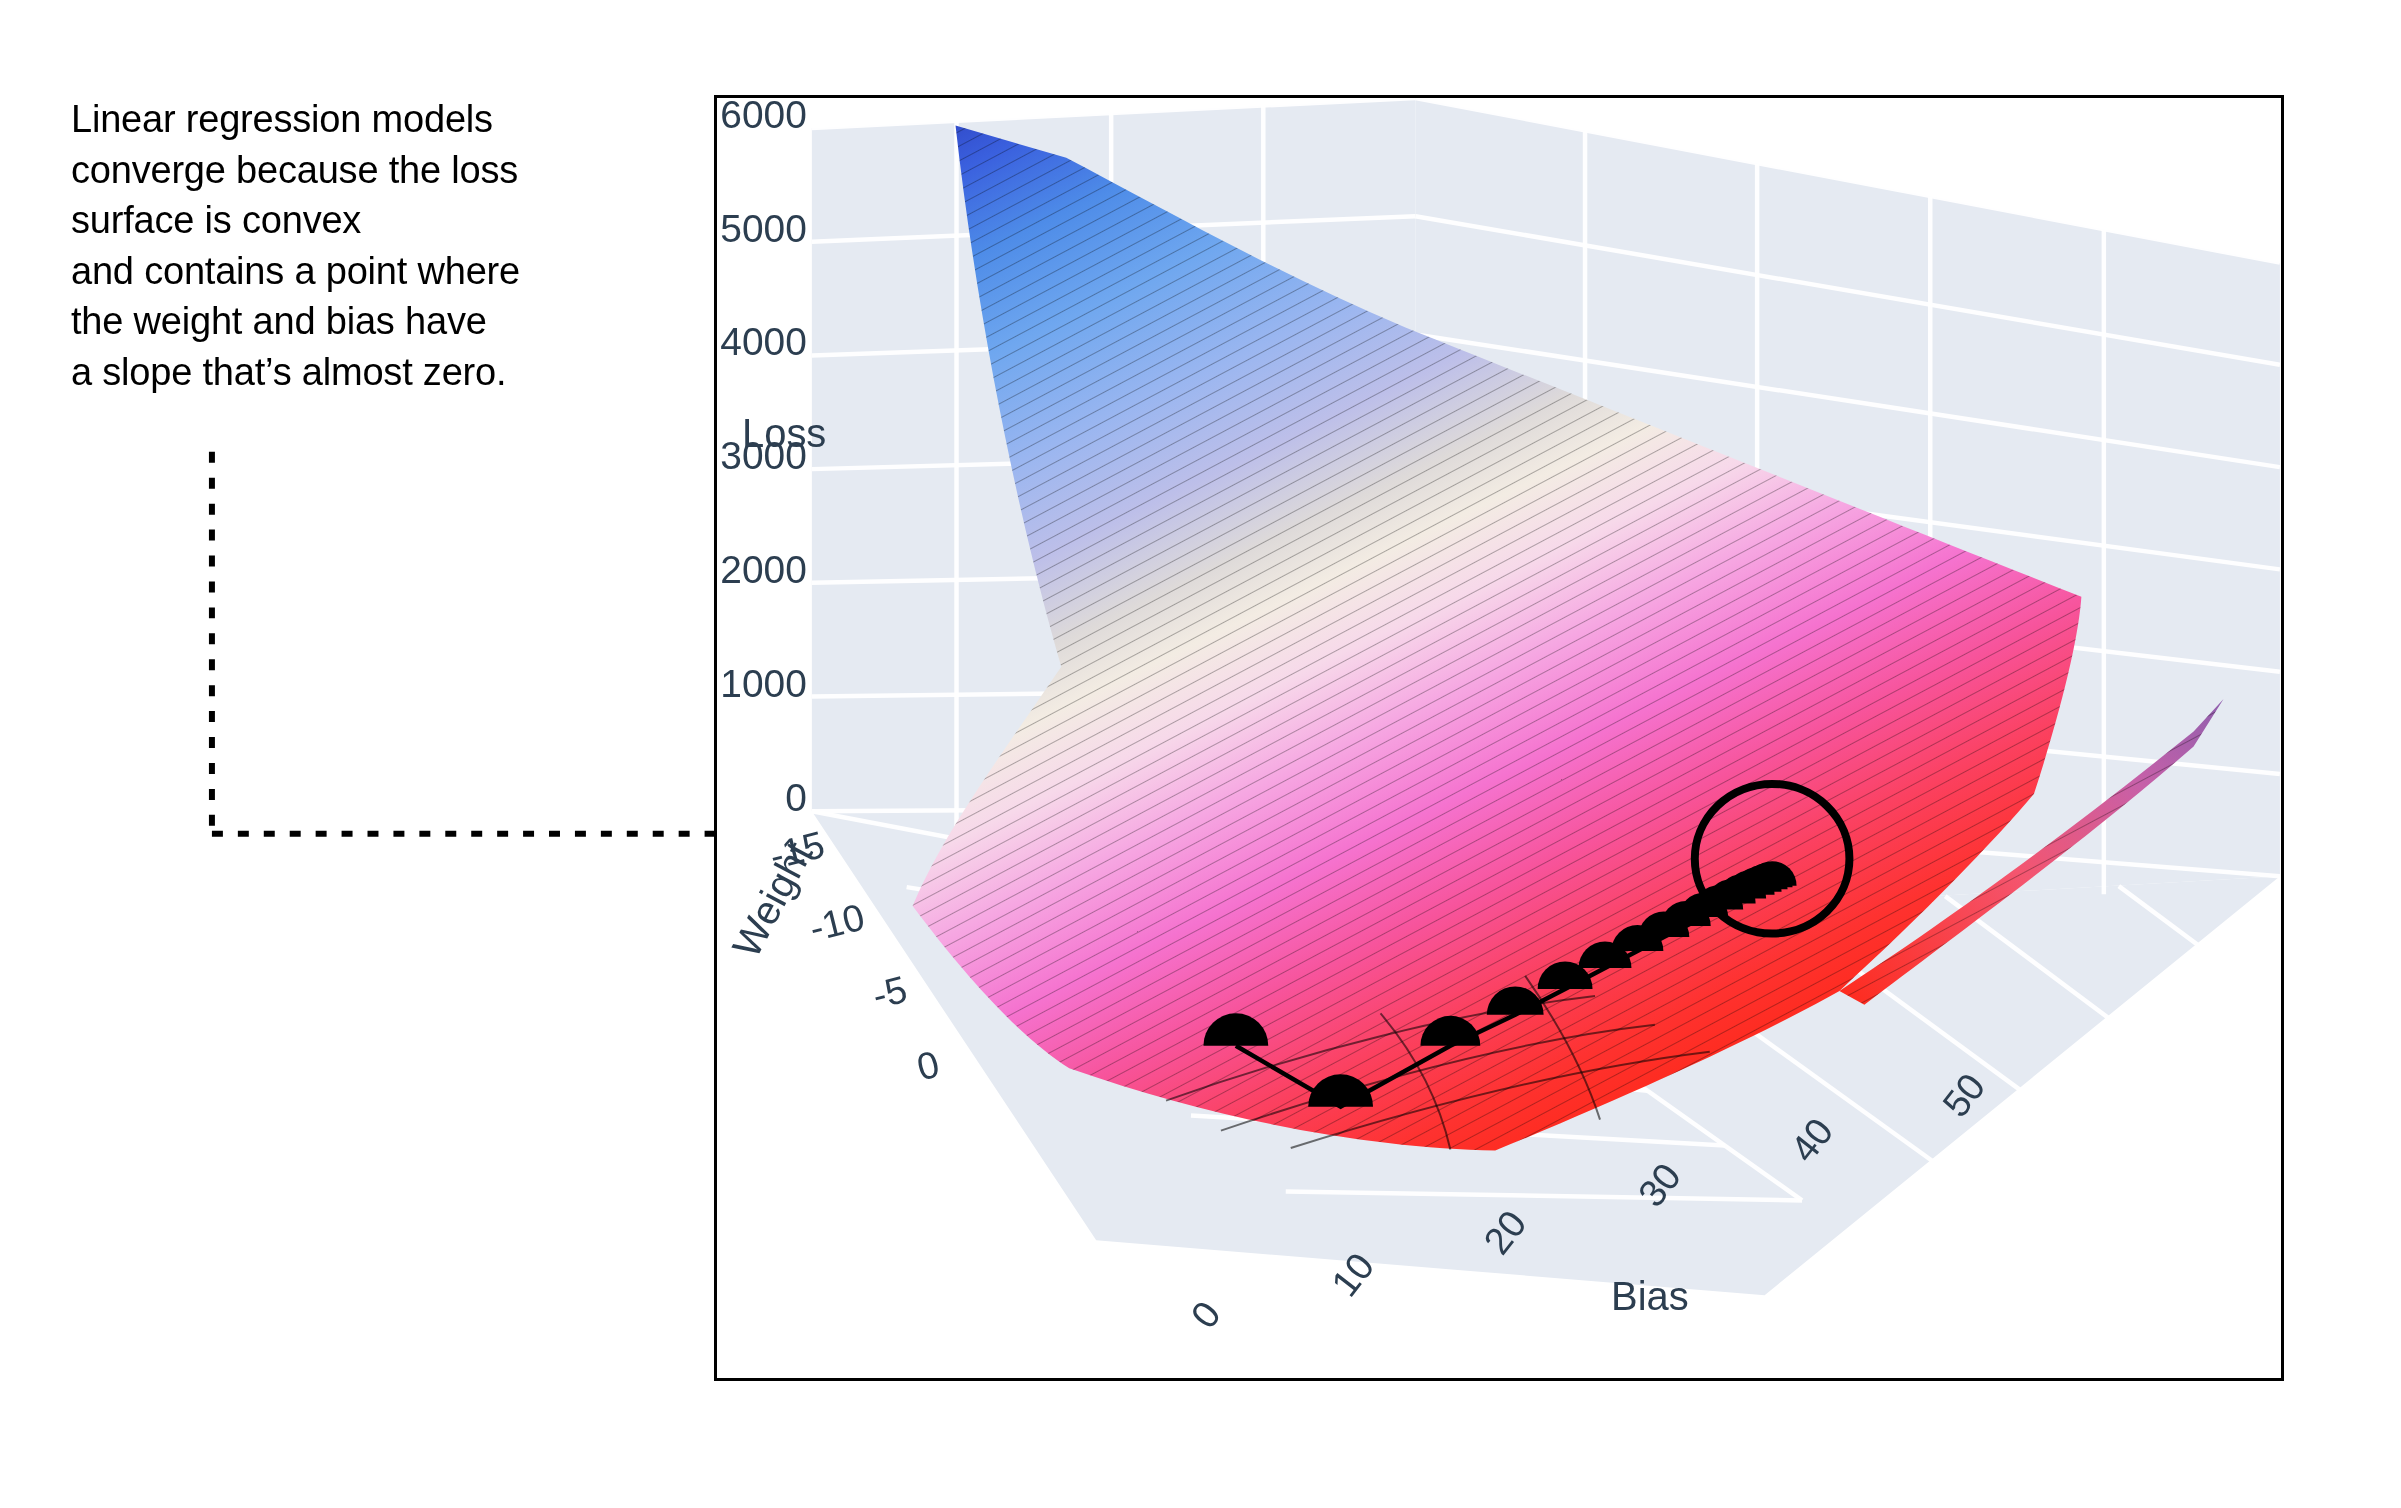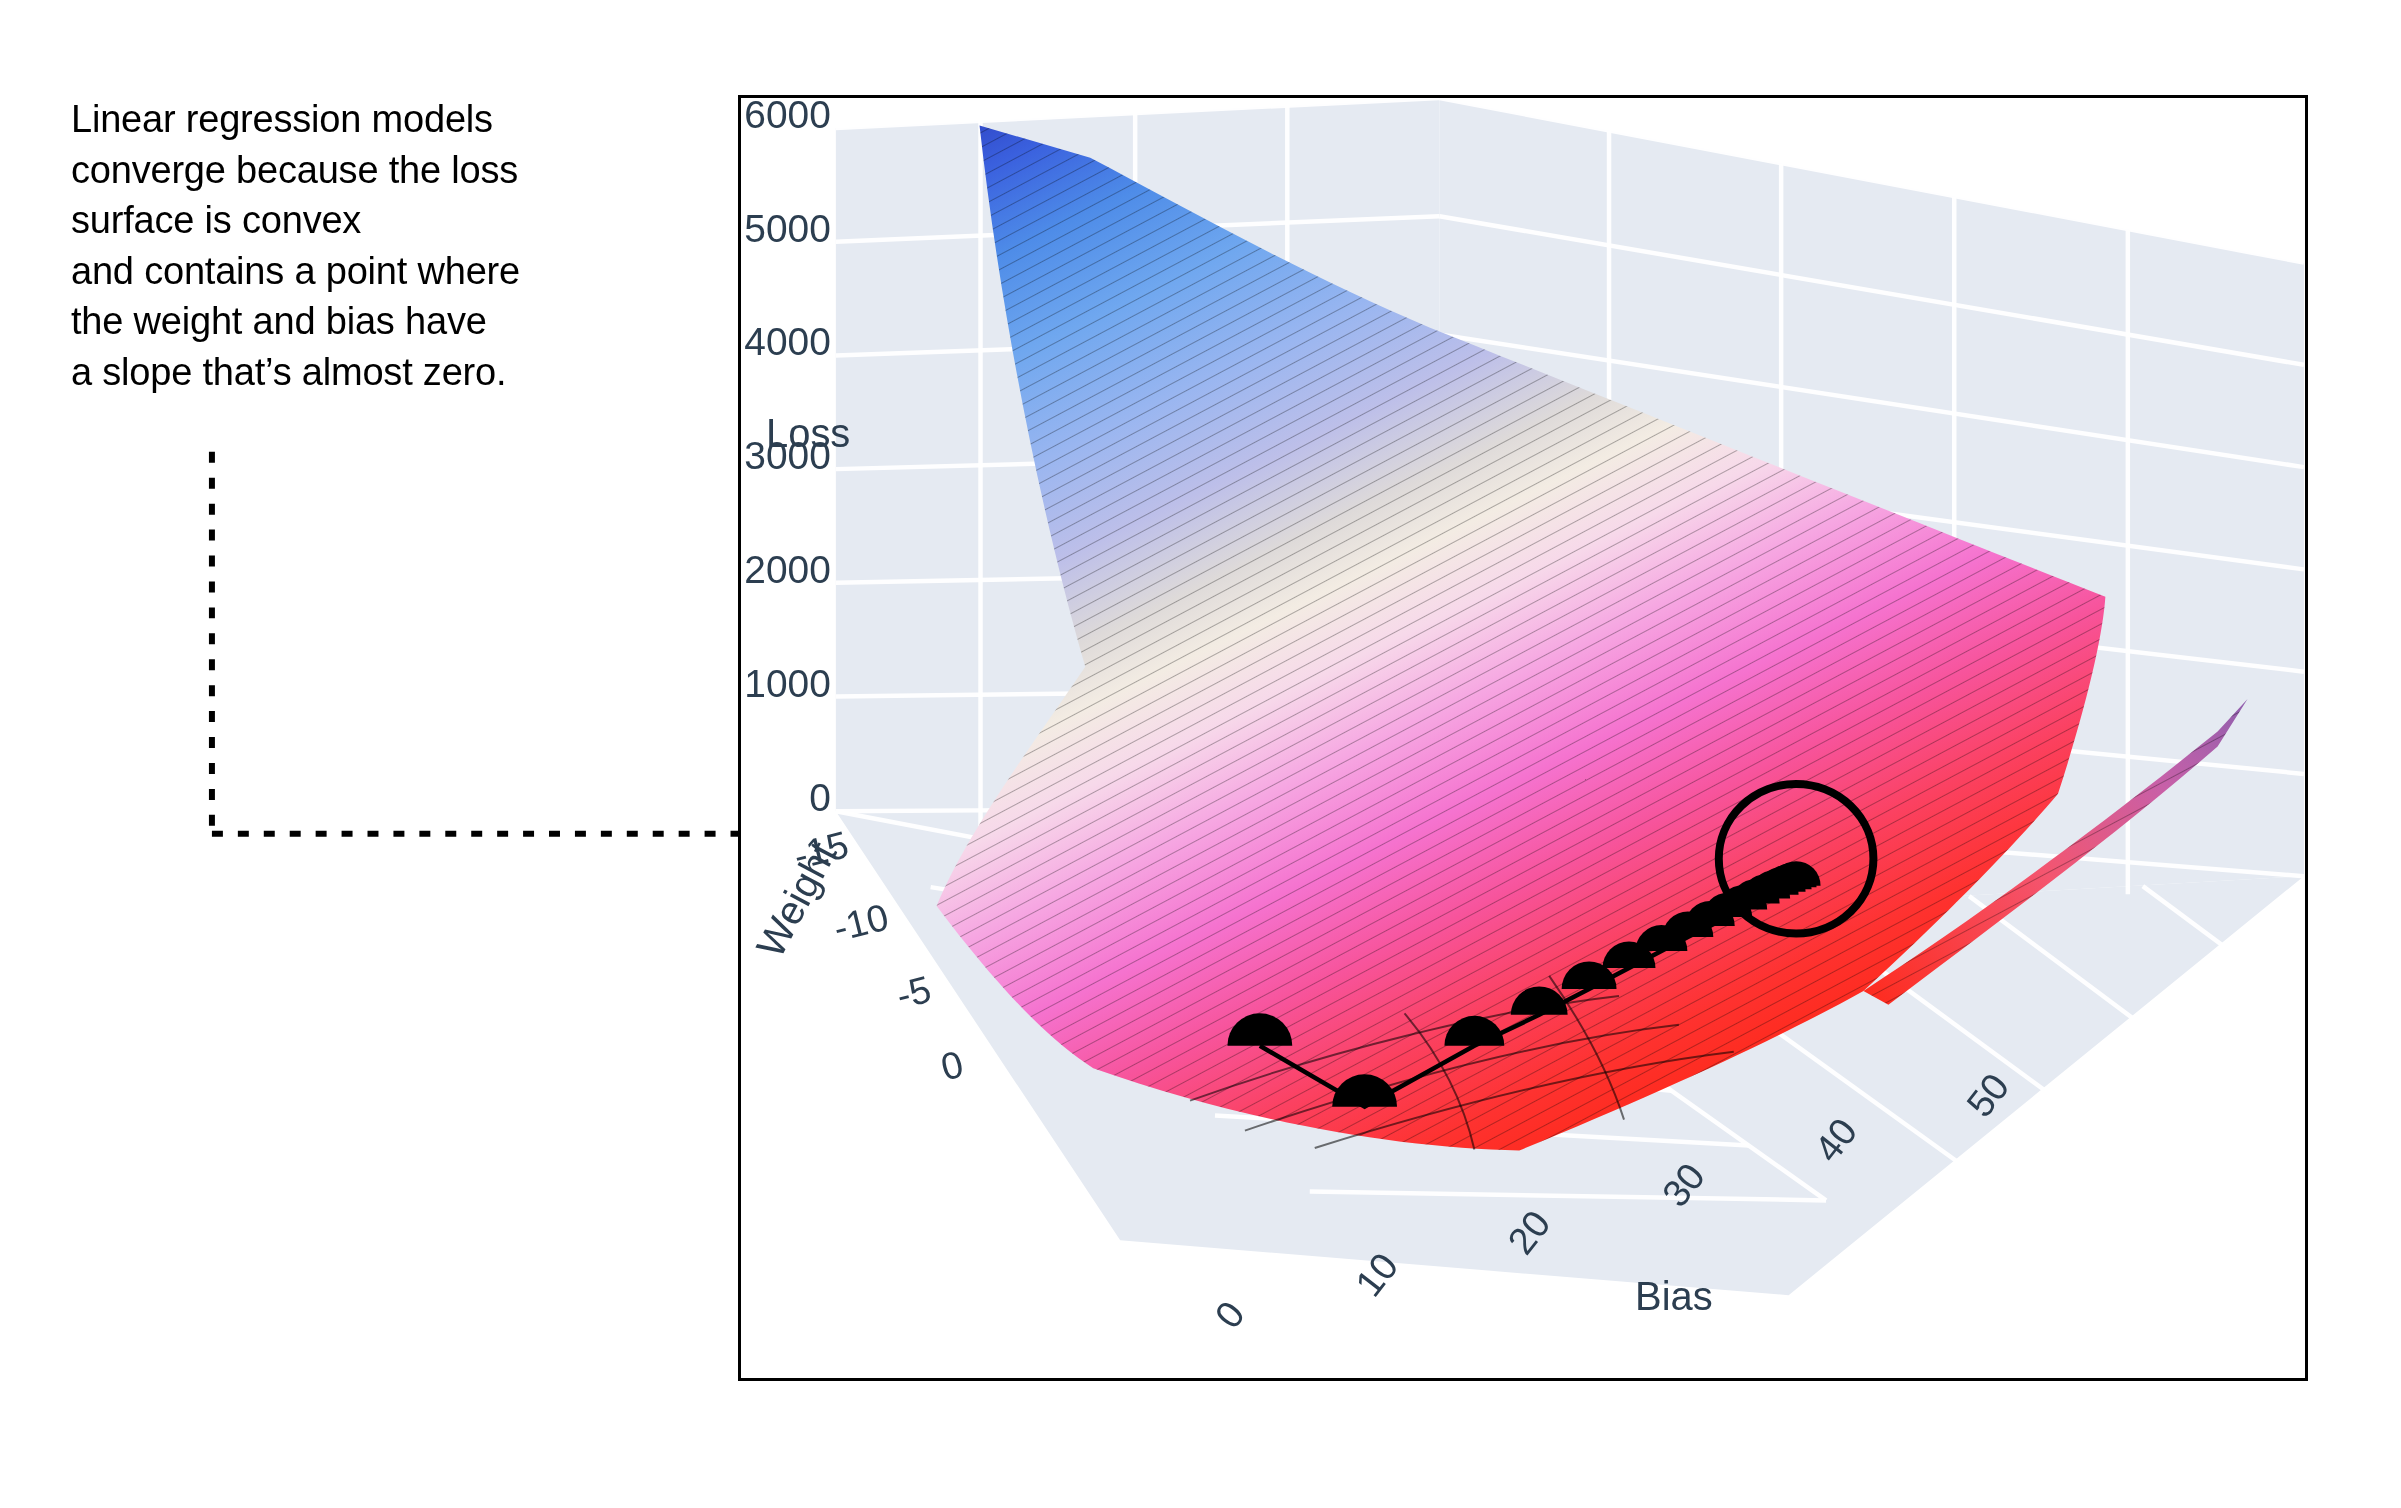--- a/index.html
+++ b/index.html
@@ -33,21 +33,20 @@
 
   
   #plot-frame {
     position: absolute;
     left: 714px;  top: 95px;
     width: 1570px; height: 1286px;
     border: 3.5px solid #000000;
     background: #ffffff;
     box-sizing: border-box;
     overflow: hidden;
-    margin-left: 24px;
   }
   #plot-svg { position: absolute; left: 0; top: 0; }
 </style>
 </head>
 <body>
 
 <div id="annotation-text">Linear regression models
 converge because the loss
 surface is convex
 and contains a point where

